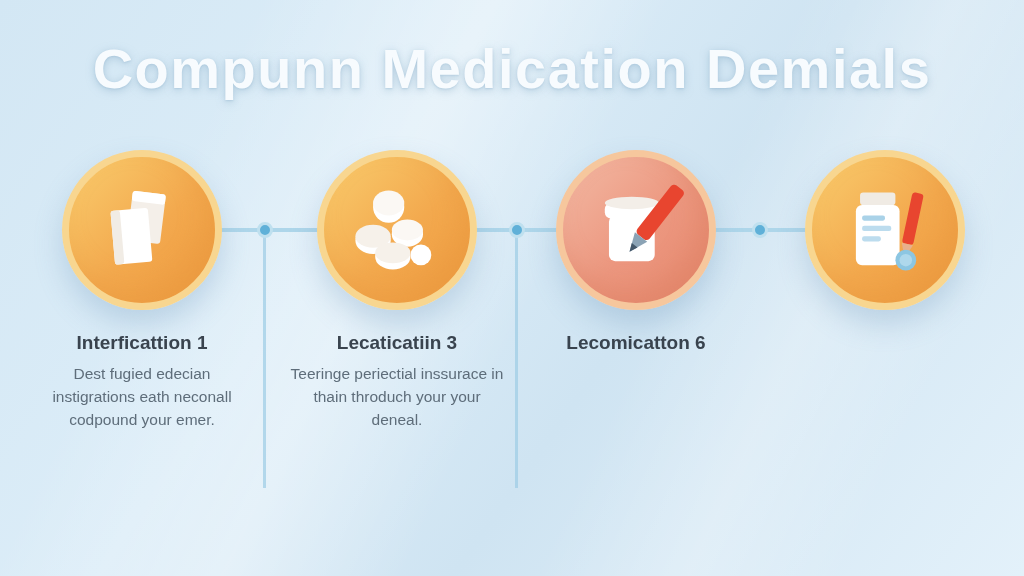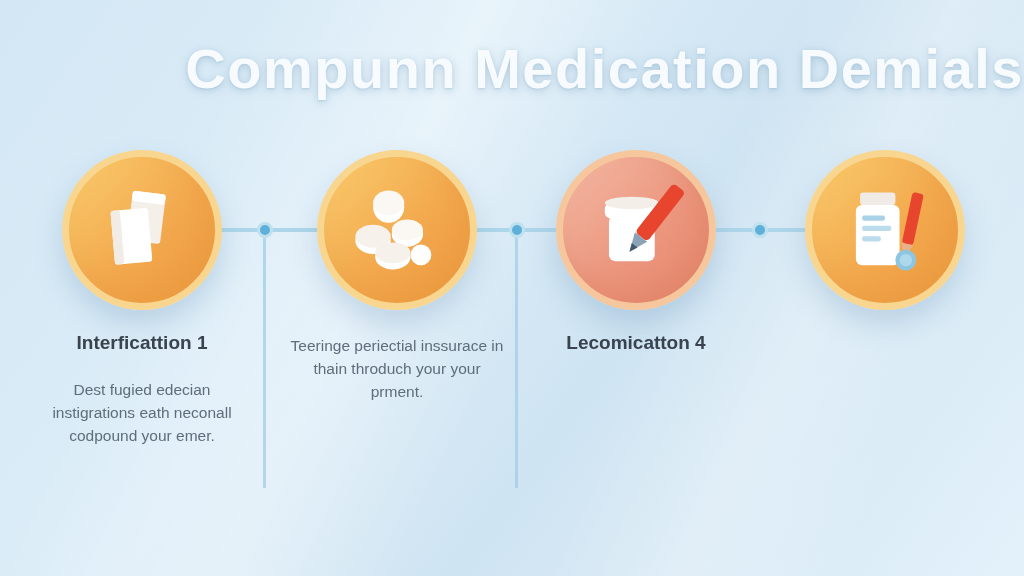--- a/index.html
+++ b/index.html
@@ -19,21 +19,21 @@
     position: absolute; inset: 0;
     background:
       linear-gradient(115deg, rgba(255,255,255,0.0) 20%, rgba(255,255,255,0.35) 38%, rgba(255,255,255,0.0) 52%),
       linear-gradient(115deg, rgba(255,255,255,0.0) 62%, rgba(255,255,255,0.25) 74%, rgba(255,255,255,0.0) 86%);
     pointer-events: none;
   }
 
   .title {
     position: absolute;
     top: 36px; left: 0; right: 0;
-    text-align: right;
+    text-align: center;
     font-size: 56px;
     font-weight: 700;
     letter-spacing: 1.5px;
     color: #f7fbfe;
     text-shadow: 0 2px 8px rgba(140,175,200,0.55), 0 1px 2px rgba(150,185,210,0.4);
   }
 
   .connector {
     position: absolute;
     top: 228px;
@@ -92,21 +92,21 @@
   }
 
   .step-heading {
     margin-top: 22px;
     font-size: 19px;
     font-weight: 700;
     color: #39434e;
     text-align: right;
   }
   .step-body {
-    margin-top: 25px;
+    margin-top: 9px;
     width: 214px;
     font-size: 15.5px;
     line-height: 1.48;
     color: #5e6d7a;
     text-align: center;
   }
 
   svg { display: block; }
 </style>
 </head>
@@ -151,39 +151,40 @@
           <ellipse cx="27" cy="60" rx="17" ry="13" fill="#ffffff"></ellipse>
           <ellipse cx="27" cy="56" rx="17" ry="11" fill="#f6f1ea"></ellipse>
           <ellipse cx="60" cy="54" rx="15" ry="12" fill="#ffffff"></ellipse>
           <ellipse cx="60" cy="50" rx="15" ry="10" fill="#fbf8f4"></ellipse>
           <ellipse cx="46" cy="76" rx="17" ry="12" fill="#ffffff"></ellipse>
           <ellipse cx="46" cy="72" rx="17" ry="10" fill="#f6f1ea"></ellipse>
           <circle cx="73" cy="74" r="10" fill="#ffffff"></circle>
         </svg>
       </span>
     </div>
-    <div class="step-body">Teeringe periectial inssurace in thain throduch your your prment.</div>
+    <div class="step-heading">Lecaticatiin 3</div>
+    <div class="step-body">Teeringe periectial inssurace in thain throduch your your deneal.</div>
   </div>
 
   <div class="column col-3">
     <div class="circle salmon">
       <span>
         <svg width="104" height="104" viewBox="0 0 100 100">
           <rect x="24" y="36" width="44" height="44" rx="6" fill="#ffffff"></rect>
           <rect x="20" y="24" width="52" height="15" rx="6" fill="#ffffff"></rect>
           <ellipse cx="46" cy="24" rx="26" ry="6" fill="#f3eee8"></ellipse>
           <g transform="rotate(38 66 40)">
             <rect x="60" y="0" width="15" height="60" rx="4" fill="#e8452f"></rect>
             <polygon points="60,60 75,60 67.5,78" fill="#8ba3b5"></polygon>
             <polygon points="64,70 71,70 67.5,78" fill="#44586a"></polygon>
           </g>
         </svg>
       </span>
     </div>
-    <div class="step-heading">Lecomicatton 4</div>
+    <div class="step-heading">Lecomicatton 6</div>
   </div>
 
   <div class="column col-4">
     <div class="circle">
       <span>
         <svg width="104" height="104" viewBox="0 0 100 100">
           <rect x="26" y="14" width="34" height="12" rx="3" fill="#f0ebe4"></rect>
           <rect x="22" y="26" width="42" height="58" rx="6" fill="#ffffff"></rect>
           <rect x="28" y="36" width="22" height="5" rx="2" fill="#a9d2e8"></rect>
           <rect x="28" y="46" width="28" height="5" rx="2" fill="#bcdcee"></rect>

